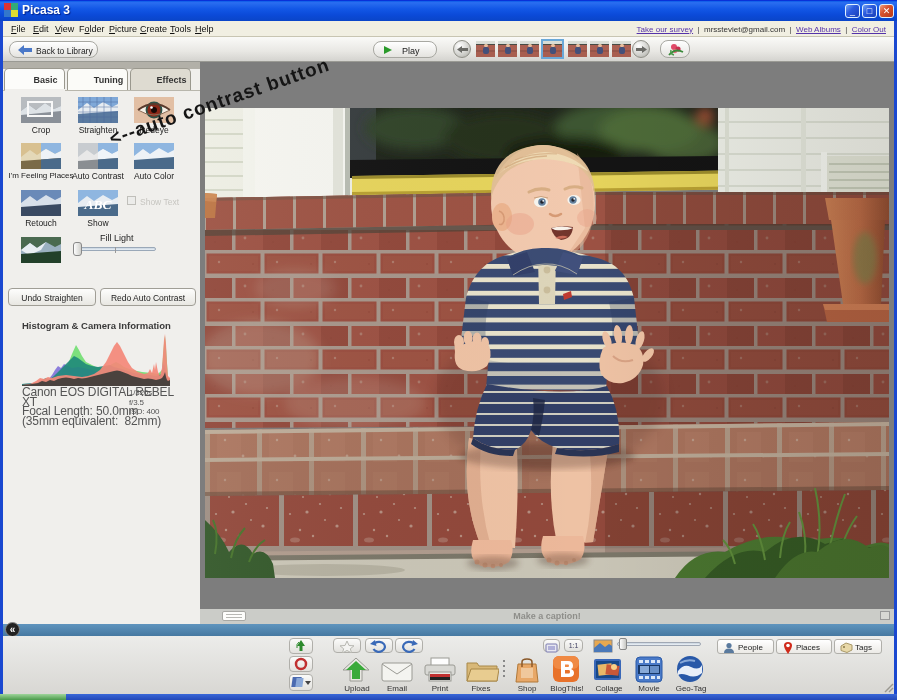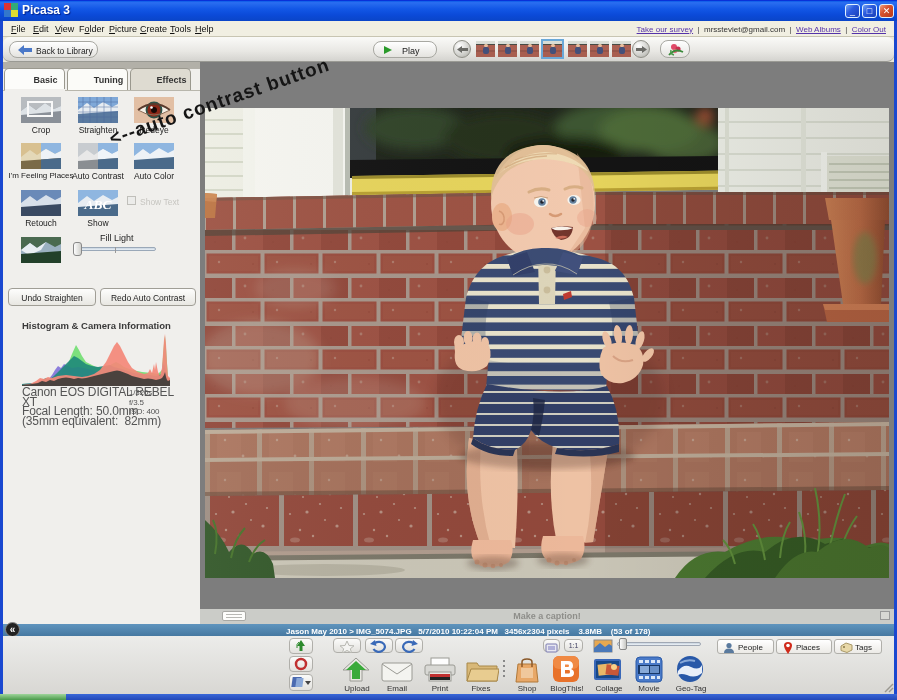--- a/index.html
+++ b/index.html
@@ -25,21 +25,21 @@
 #bgreen { left:0; top:694px; width:66px; height:6px; background:linear-gradient(#9ed49a,#4a9a4a); }
 
 
 #menubar { left:3px; top:21px; width:891px; height:16px; background:#f1efe2; border-bottom:1px solid #c8c5b2; font-size:9px; color:#111; }
 .mitem { position:absolute; top:3px; }
 #menulinks { position:absolute; top:3.5px; right:8px; font-size:8px; color:#444; }
 #menulinks a { color:#5533aa; text-decoration:underline; }
 #menulinks .em { color:#333; text-decoration:none; }
 
 
-#toolbar { left:3px; top:37px; width:891px; height:25px; background:linear-gradient(#fafaf8,#e8e7e3 60%,#d4d3cf); border-bottom:1px solid #9a9a94;border-radius:7px; }
+#toolbar { left:3px; top:37px; width:891px; height:25px; background:linear-gradient(#fafaf8,#e8e7e3 60%,#d4d3cf); border-bottom:1px solid #9a9a94; }
 .tbtn { position:absolute; border:1px solid #a8a8a2; border-radius:8px; background:linear-gradient(#ffffff,#e4e3df); font-size:9px; color:#222; }
 #backbtn { left:6px; top:4px; width:89px; height:17px; white-space:nowrap; }
 #backarrow { position:absolute; left:8px; top:3px; width:14px; height:10px; }
 #backtxt { position:absolute; left:26px; top:4px; font-size:8.5px; }
 #playbtn { left:370px; top:4px; width:64px; height:17px; }
 #playtri { position:absolute; left:10px; top:4px; width:0; height:0; border-left:8px solid #2a9a2a; border-top:4px solid transparent; border-bottom:4px solid transparent; }
 #playtxt { position:absolute; left:28px; top:4px; }
 .circbtn { position:absolute; top:3px; width:18px; height:18px; border-radius:50%; background:radial-gradient(circle at 35% 30%,#ffffff,#cfcfcb 60%,#a8a8a2); border:1px solid #909088; color:#555; }
 #leftc { left:450px; }
 #rightc { left:629px; }
@@ -536,21 +536,20 @@
         <stop offset="1" stop-color="#1a0e08" stop-opacity="0.10"></stop>
       </linearGradient>
     </svg>
     <div id="captionbar">Make a caption!</div>
   </div>
 
   <div class="abs" id="annotation">&lt;--auto contrast button</div>
 
   <div class="abs" id="statusbar">
     <div id="collapsebtn">«</div>
-    <div id="statustext">Jason May 2010 &gt; IMG_5074.JPG&nbsp;&nbsp;&nbsp;5/7/2010 10:22:04 PM&nbsp;&nbsp;&nbsp;3456x2304 pixels&nbsp;&nbsp;&nbsp;&nbsp;3.8MB&nbsp;&nbsp;&nbsp;&nbsp;(53 of 178)</div>
 
   </div>
 
   <div class="abs" id="tray">
 
     <div class="traybtn" style="left:286px;top:2px;width:24px;height:16px"><svg width="22" height="14" viewBox="0 0 22 14">
           <path d="M11 1 L15 7 L12.5 7 L12.5 12 L9.5 12 L9.5 7 L7 7 Z" fill="#2d8a2d"></path>
           <path d="M9 3 Q6 5 7 9" stroke="#2d8a2d" fill="none"></path>
         </svg></div>
     <div class="traybtn" style="left:286px;top:20px;width:24px;height:16px"><svg width="22" height="14" viewBox="0 0 22 14">

